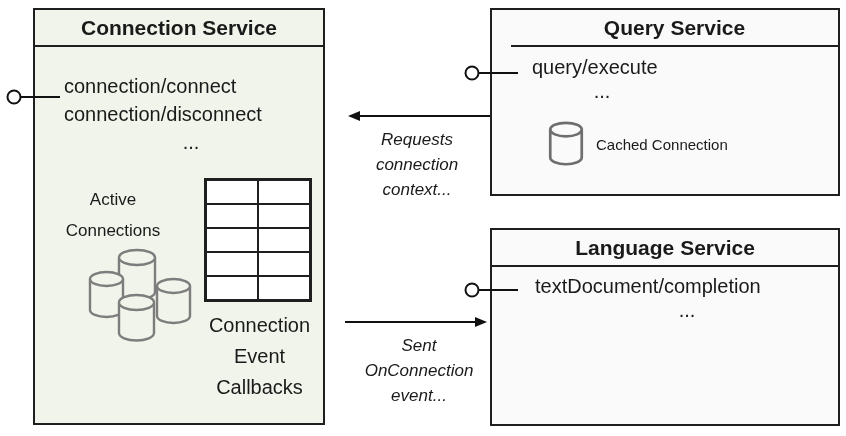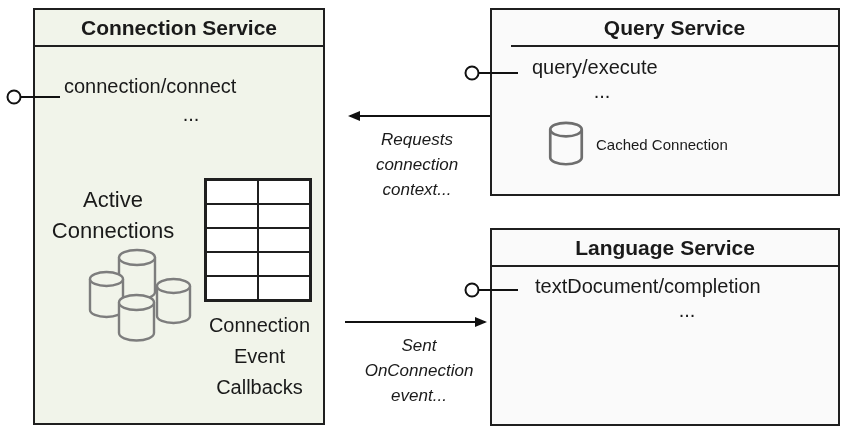--- a/index.html
+++ b/index.html
@@ -40,21 +40,21 @@
   .lang-box { left: 490px; top: 228px; width: 350px; height: 198px; background: var(--svc-bg); }
 
   .methods { position: absolute; font-size: 20px; line-height: 28px; }
   .conn-methods { left: 29px; top: 62px; width: 254px; }
   .query-methods { left: 40px; top: 45px; width: 140px; line-height: 24px; }
   .lang-methods { left: 43px; top: 44px; width: 304px; line-height: 24px; }
   .methods .dots { text-align: center; }
 
   .active-label {
     position: absolute; left: 7px; top: 174px; width: 142px;
-    font-size: 22px; line-height: 31px; text-align: center;
+    font-size: 17px; line-height: 31px; text-align: center;
   }
   .callbacks-label {
     position: absolute; left: 154px; top: 300px; width: 141px;
     font-size: 20px; line-height: 31px; text-align: center;
   }
   .cluster-icon { position: absolute; left: 53px; top: 236px; }
 
   .cb-table {
     position: absolute; left: 169px; top: 168px; width: 108px; height: 124px;
     display: grid; grid-template-columns: 1fr 1fr; grid-template-rows: repeat(5, 1fr);
@@ -80,20 +80,21 @@
 </head>
 <body>
 
 <div class="canvas">
 
   <div class="box conn-box">
     <div class="box-header">Connection Service</div>
 
     <div class="methods conn-methods">
       <div>connection/connect</div>
+      <div>connection/disconnect</div>
       <div class="dots">...</div>
     </div>
 
     <div class="active-label">Active Connections</div>
 
     <svg class="cluster-icon" width="106" height="98" viewBox="0 0 106 98">
       <g stroke="#7d7d7d" stroke-width="2.4" fill="#f1f4ea" vector-effect="non-scaling-stroke">
         <g transform="translate(31,4)">
           <path d="M0 7.5 L0 42 A18 7.5 0 0 0 36 42 L36 7.5" vector-effect="non-scaling-stroke"></path>
           <ellipse cx="18" cy="7.5" rx="18" ry="7.5" vector-effect="non-scaling-stroke"></ellipse>

